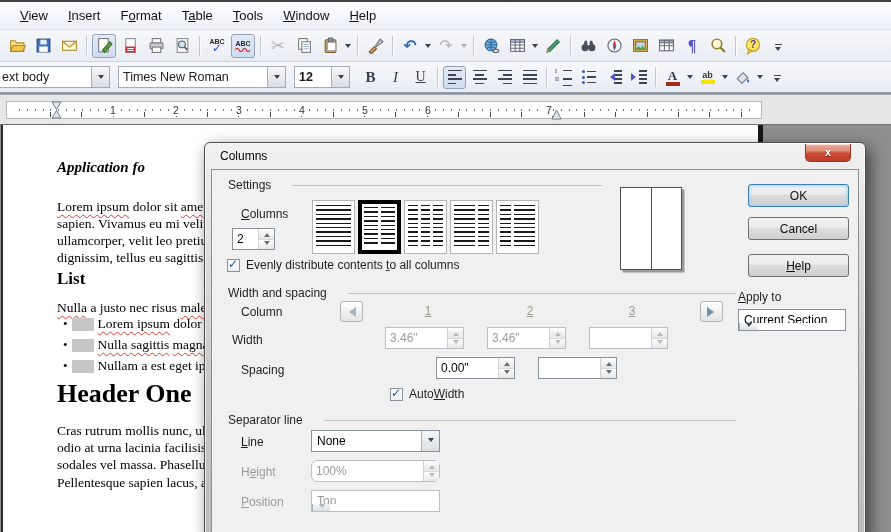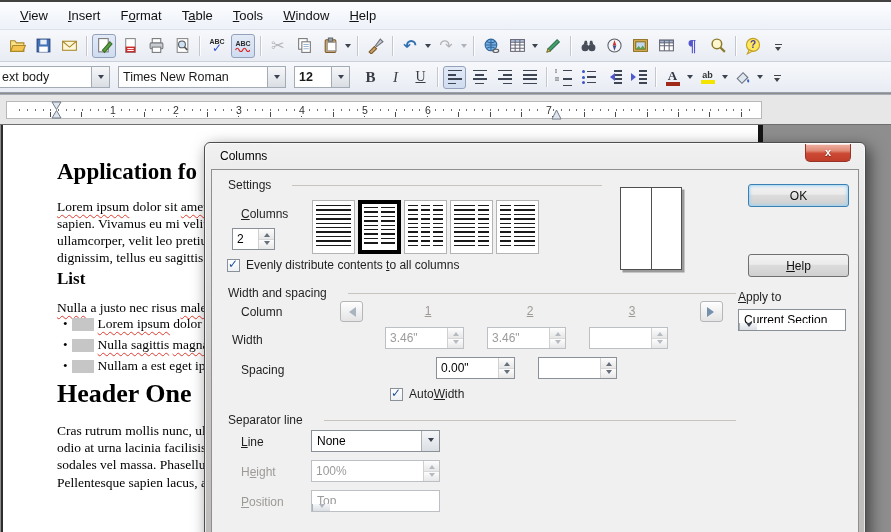--- a/index.html
+++ b/index.html
@@ -503,21 +503,21 @@
         <span class="rnum" style="left: 228px;">3</span>
         <span class="rnum" style="left: 291px;">4</span>
         <span class="rnum" style="left: 354px;">5</span>
         <span class="rnum" style="left: 417px;">6</span>
         <span class="rnum" style="left: 538px;">7</span>
       </div>
   </div>
 
   <div id="docarea">
     <div id="page">
-      <div class="dh1" style="top:34px;font-size:23px;">Application fo</div>
+      <div class="dh1" style="top:34px;font-size:15px;font-style:italic;">Application fo</div>
       <div class="dpara" style="top:73px;">
           <div class="tline"><span class="sq">Lorem ipsum</span><span> dolor sit </span><span class="sq">amet</span><span>, c</span></div>
           <div class="tline"><span>sapien. Vivamus eu mi velit, s</span></div>
           <div class="tline"><span>ullamcorper, velit leo pretium</span></div>
           <div class="tline"><span>dignissim, tellus eu sagittis pe</span></div>
         </div>
       <div class="dh1" style="top:144px;font-size:17px;">List</div>
       <div class="dpara" style="top:174px;">
           <div class="tline"><span class="sq">Nulla</span><span> a justo nec risus </span><span class="sq">malesu</span></div>
         </div>
@@ -617,20 +617,23 @@
           </span>
         <span>Evenly distribute contents <u>t</u>o all columns</span>
       </div>
 
       <div id="preview">
           <span class="pvline"></span>
         </div>
       <div class="btn def" style="left:536px;top:14px;">
           <span>OK</span>
         </div>
+      <div class="btn" style="left:536px;top:47px;">
+          <span>Cancel</span>
+        </div>
       <div class="btn" style="left:536px;top:84px;">
           <span><u>H</u>elp</span>
         </div>
 
       <div class="group" style="left:16px;top:116px;width:508px;">
         <span>Width and spacing</span>
           <span class="gline"></span>
       </div>
       <span class="dlbl" style="left:29px;top:135px;">Column</span>
       <div class="navbtn" style="left:128px;top:131px;">
@@ -713,21 +716,21 @@
           <span class="gline"></span>
       </div>
       <span class="dlbl" style="left:29px;top:265px;"><u>L</u>ine</span>
       <div class="ddl" style="left:99px;top:260px;width:129px;">
         <span class="val">None</span>
         <span class="db">
             <span class="tri-dn" style="margin-top:0;"></span>
           </span>
       </div>
       <span class="dlbl dis" style="left:29px;top:295px;">H<u>e</u>ight</span>
-      <div class="sbox dis" style="left:99px;top:290px;width:129px;">
+      <div class="sbox dis" style="left:99px;top:290px;width:129px;border-radius:6px;">
         <span class="val">100%</span>
         <span class="sbtns">
             <span class="sb">
               <span class="tu"></span>
             </span>
             <span class="sb">
               <span class="td"></span>
             </span>
           </span>
       </div>

